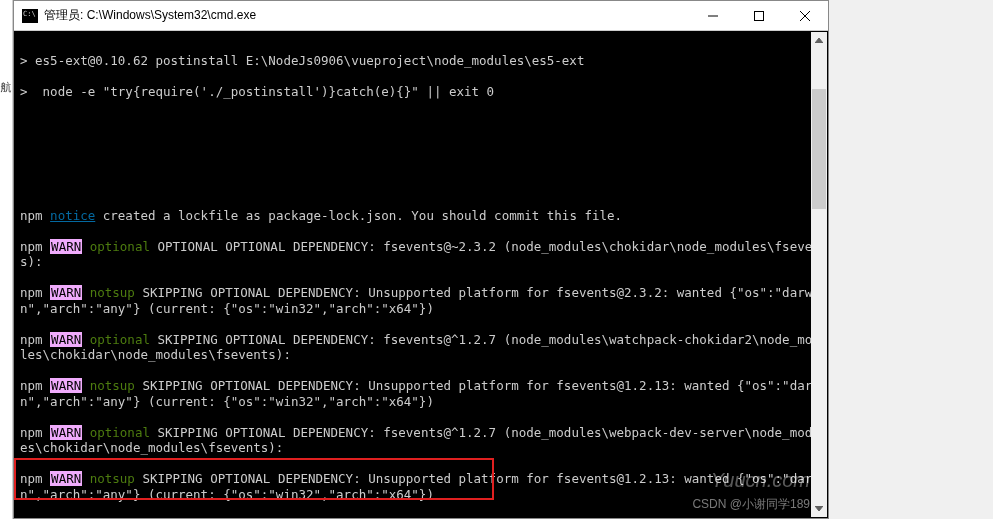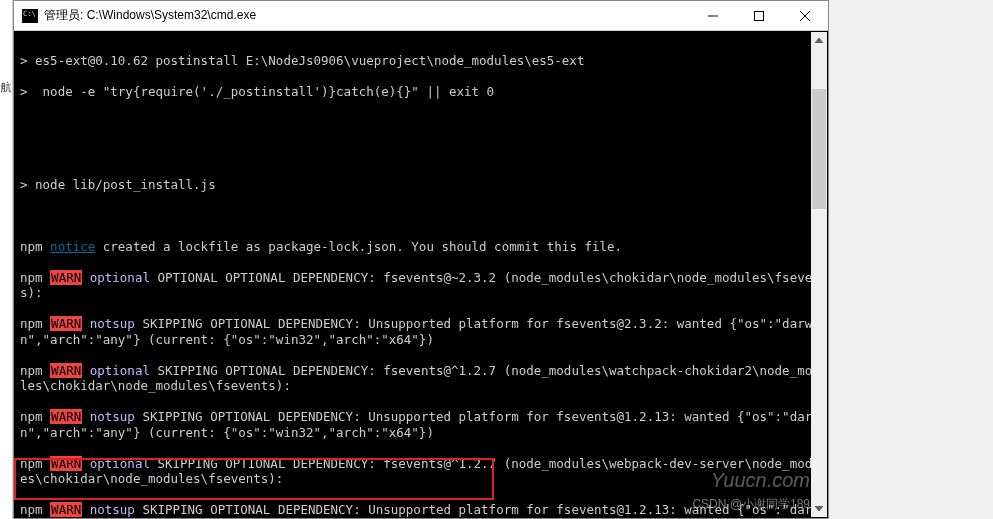--- a/index.html
+++ b/index.html
@@ -9,23 +9,23 @@
   .window { position: absolute; left: 13px; top: 0; width: 816px; height: 519px; background: #fff; border: 1px solid #888; display: flex; flex-direction: column; }
   .titlebar { height: 30px; background: #fff; display: flex; align-items: center; border-bottom: 1px solid #ccc; }
   .titlebar .icon { width: 16px; height: 14px; background: #000; margin: 0 6px 0 8px; position: relative; }
   .titlebar .icon::after { content: "C:\\"; position: absolute; color: #ccc; font-size: 7px; font-family: monospace; left: 1px; top: 1px; }
   .titlebar .title { font-size: 12px; color: #000; flex: 1; }
   .winbtns { display: flex; height: 100%; }
   .winbtn { width: 46px; display: flex; align-items: center; justify-content: center; color: #000; font-size: 12px; }
   .winbtn svg { stroke: #000; fill: none; }
   .terminal { flex: 1; background: #000; color: #ccc; font-family: "NSimSun", "SimSun", Consolas, monospace; font-size: 12.5px; line-height: 15.5px; padding: 6px 0 0 6px; overflow: hidden; position: relative; white-space: pre-wrap; word-break: break-all; }
   .terminal .ln { display: block; min-height: 15.5px; }
-  .c-yellowbg { background: #ef4444; color: #000; padding: 0 1px; }
+  .c-yellowbg { background: #f0abfc; color: #000; padding: 0 1px; }
   .c-cyan { color: #0369a1; text-decoration: underline; }
-  .c-mag { color: #c4b5fd; }
+  .c-mag { color: #4d7c0f; }
   .redbox { position: absolute; border: 2px solid #e02020; pointer-events: none; }
   .scrollbar { position: absolute; right: 1px; top: 31px; width: 16px; bottom: 1px; background: #f0f0f0; display: flex; flex-direction: column; }
   .sb-btn { height: 17px; background: #f0f0f0; display: flex; align-items: center; justify-content: center; }
   .sb-btn svg { stroke: #606060; fill: #606060; }
   .sb-track { flex: 1; background: #f0f0f0; position: relative; }
   .sb-thumb { position: absolute; left: 1px; right: 1px; top: 40px; height: 120px; background: #ccc; }
   .watermark1 { position: absolute; right: 18px; bottom: 30px; font-size: 20px; color: rgba(255,255,255,0.35); font-family: "Microsoft YaHei", sans-serif; font-style: italic; pointer-events: none; margin-left: 40px; }
   .watermark2 { position: absolute; right: 18px; bottom: 6px; font-size: 12px; color: rgba(200,200,200,0.6); font-family: "Microsoft YaHei", sans-serif; pointer-events: none; }
 </style>
 </head>
@@ -57,21 +57,20 @@
           </svg>
         </div>
     </div>
   </div>
 
   <div class="terminal">
 <span class="ln">&gt; es5-ext@0.10.62 postinstall E:\NodeJs0906\vueproject\node_modules\es5-ext</span>
 <span class="ln">&gt;  node -e "try{require('./_postinstall')}catch(e){}" || exit 0</span>
 <span class="ln"></span>
 <span class="ln"></span>
-<span class="ln">&gt; node lib/post_install.js</span>
 <span class="ln"></span>
 <span class="ln"><span>npm </span><span class="c-cyan">notice</span><span> created a lockfile as package-lock.json. You should commit this file.</span></span>
 <span class="ln"><span>npm </span><span class="c-yellowbg">WARN</span><span class="c-mag"> optional</span><span> OPTIONAL OPTIONAL DEPENDENCY: fsevents@~2.3.2 (node_modules\chokidar\node_modules\fsevents):</span></span>
 <span class="ln"><span>npm </span><span class="c-yellowbg">WARN</span><span class="c-mag"> notsup</span><span> SKIPPING OPTIONAL DEPENDENCY: Unsupported platform for fsevents@2.3.2: wanted {"os":"darwin","arch":"any"} (current: {"os":"win32","arch":"x64"})</span></span>
 <span class="ln"><span>npm </span><span class="c-yellowbg">WARN</span><span class="c-mag"> optional</span><span> SKIPPING OPTIONAL DEPENDENCY: fsevents@^1.2.7 (node_modules\watchpack-chokidar2\node_modules\chokidar\node_modules\fsevents):</span></span>
 <span class="ln"><span>npm </span><span class="c-yellowbg">WARN</span><span class="c-mag"> notsup</span><span> SKIPPING OPTIONAL DEPENDENCY: Unsupported platform for fsevents@1.2.13: wanted {"os":"darwin","arch":"any"} (current: {"os":"win32","arch":"x64"})</span></span>
 <span class="ln"><span>npm </span><span class="c-yellowbg">WARN</span><span class="c-mag"> optional</span><span> SKIPPING OPTIONAL DEPENDENCY: fsevents@^1.2.7 (node_modules\webpack-dev-server\node_modules\chokidar\node_modules\fsevents):</span></span>
 <span class="ln"><span>npm </span><span class="c-yellowbg">WARN</span><span class="c-mag"> notsup</span><span> SKIPPING OPTIONAL DEPENDENCY: Unsupported platform for fsevents@1.2.13: wanted {"os":"darwin","arch":"any"} (current: {"os":"win32","arch":"x64"})</span></span>
 
 

